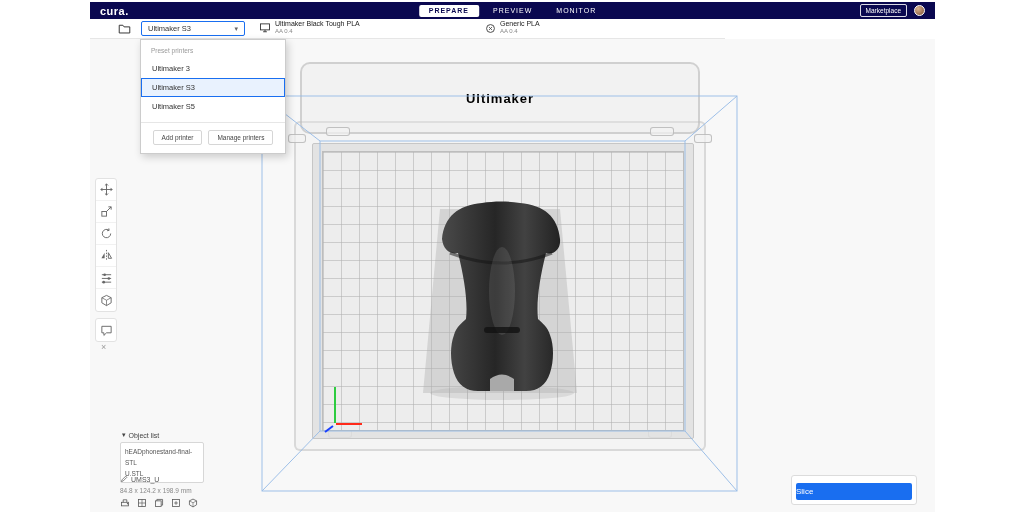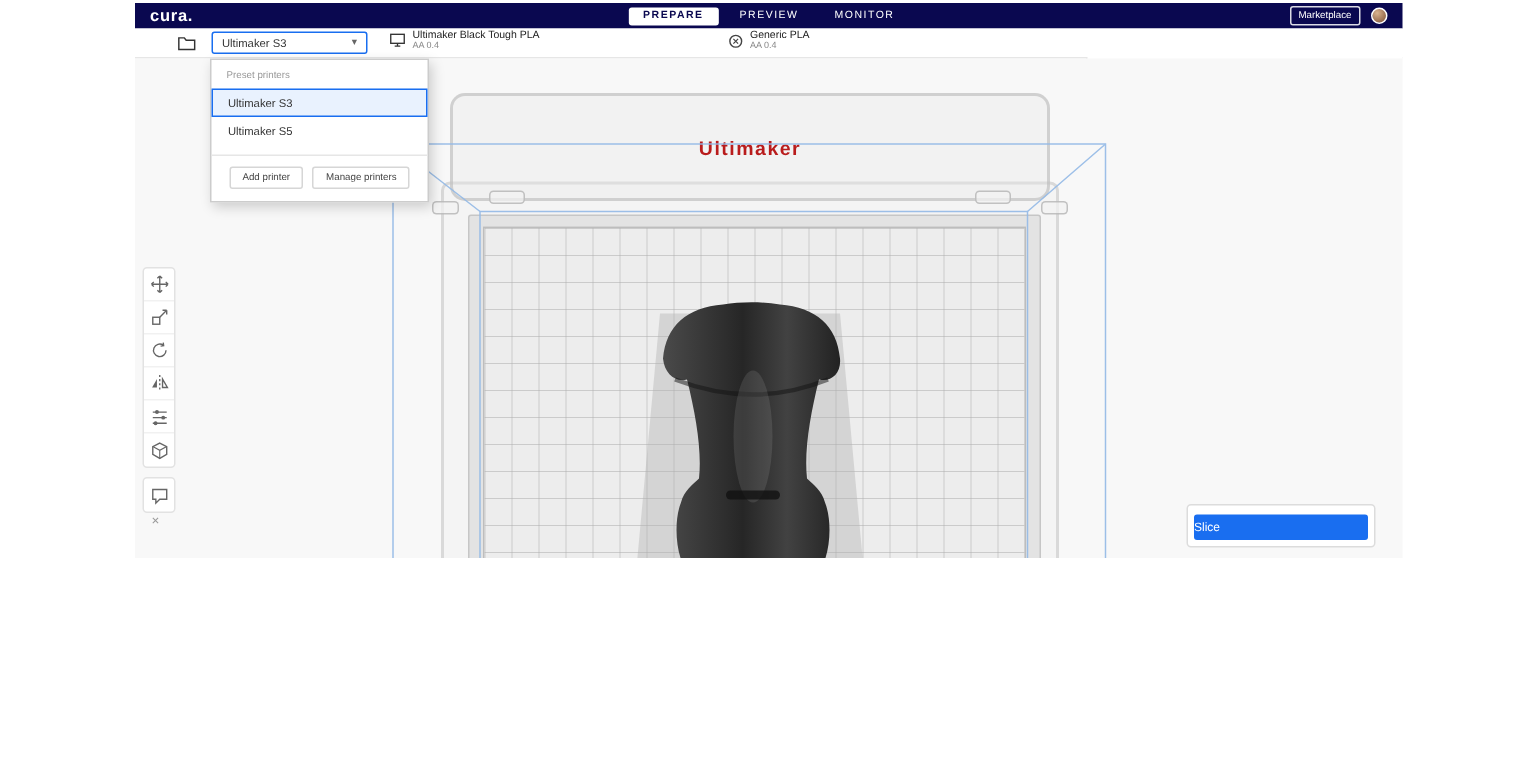--- a/index.html
+++ b/index.html
@@ -1,20 +1,20 @@
 <!DOCTYPE html>
 <html><head>
 <meta charset="utf-8">
 <style>
   * { box-sizing: border-box; margin: 0; padding: 0; }
   body {
     width: 1024px; height: 512px; background: #fff; position: relative;
     overflow: hidden; font-family: "Liberation Sans", sans-serif;
   }
-  .app { position: absolute; left: 90px; top: 0; width: 845px; height: 372px; background:#fff; }
+  .app { position: absolute; left: 90px; top: 0; width: 845px; height: 512px; background:#fff; }
 
   
   .hdr { position:absolute; top:2px; left:0; right:0; height:17px; background:#0a0850;
          display:flex; align-items:center; padding:0 10px; }
   .logo { color:#fff; font-size:11px; font-weight:bold; letter-spacing:.5px; }
   .tabs { position:absolute; left:50%; transform:translateX(-50%); display:flex; gap:4px; align-items:center; }
   .tab { color:#fff; font-size:7px; letter-spacing:1px; padding:2.5px 10px; border-radius:2px; cursor:pointer; }
   .tab.active { background:#fff; color:#0a0850; font-weight:bold; }
   .hdr-right { margin-left:auto; display:flex; align-items:center; gap:7px; }
   .marketplace { border:1px solid rgba(255,255,255,.85); color:#fff; font-size:6.5px;
@@ -59,21 +59,21 @@
   .tool:last-child { border-bottom:none; }
   .tools2 { position:absolute; left:5px; top:318px; width:22px; background:#fff;
             border:1px solid #e2e2e2; border-radius:3px; z-index:10; }
   .close-x { position:absolute; left:11px; top:342px; color:#9a9a9a; font-size:9px; z-index:10; cursor:pointer; }
 
   
   .viewport { position:absolute; top:39px; left:0; right:0; bottom:0; background:#f8f8f8; overflow:hidden; }
   .vp-abs { position:absolute; }
   .lid { left:210px; top:23px; width:400px; height:72px; border:2px solid rgba(185,185,185,.6);
          background:rgba(231,231,231,.35); border-radius:10px; display:flex; align-items:center; justify-content:center; }
-  .lid-label { color:#b91c1c; font-size:13px; letter-spacing:1px; font-weight:bold; }
+  .lid-label { color:#000000; font-size:13px; letter-spacing:1px; font-weight:bold; }
   .pbody { left:204px; top:82px; width:412px; height:330px; border:2px solid rgba(190,190,190,.5);
            background:rgba(232,232,232,.25); border-radius:6px; }
   .hinge { width:24px; height:9px; border:1.5px solid rgba(175,175,175,.75);
            background:rgba(242,242,242,.7); border-radius:3px; }
   .plate-frame { left:222px; top:104px; width:382px; height:296px; background:rgba(223,223,223,.85);
                  border:1px solid #c6c6c6; border-radius:2px; }
   .plate-grid { left:232px; top:112px; width:362px; height:280px; background-color:#ededed;
                 border:1px solid #bdbdbd;
                 background-image:linear-gradient(rgba(175,175,175,.55) 1px, transparent 1px),
                                  linear-gradient(90deg, rgba(175,175,175,.55) 1px, transparent 1px);
@@ -180,20 +180,21 @@
         <span>On</span>
       </span>
       <svg width="10" height="10" viewBox="0 0 14 14">
           <path d="M2.5 11.5l1-3 6.5-6.5 2 2-6.5 6.5z" fill="none" stroke="#444" stroke-width="1.1"></path>
         </svg>
     </div>
   </div>
 
   <div class="printer-dd">
     <div class="dd-header">Preset printers</div>
+    <div class="dd-item">Ultimaker 3</div>
     <div class="dd-item selected">Ultimaker S3</div>
     <div class="dd-item">Ultimaker S5</div>
     <div class="dd-footer">
       <button class="dd-btn">Add printer</button>
       <button class="dd-btn">Manage printers</button>
     </div>
   </div>
 
   <div class="tools">
     <div class="tool">

